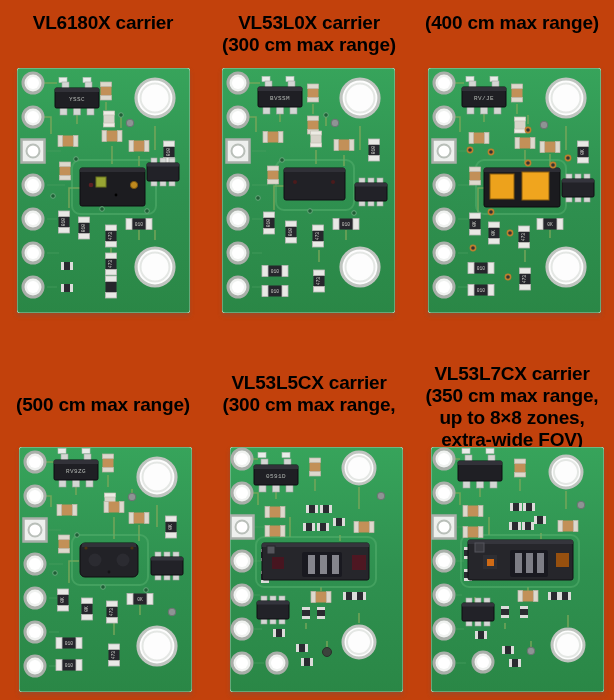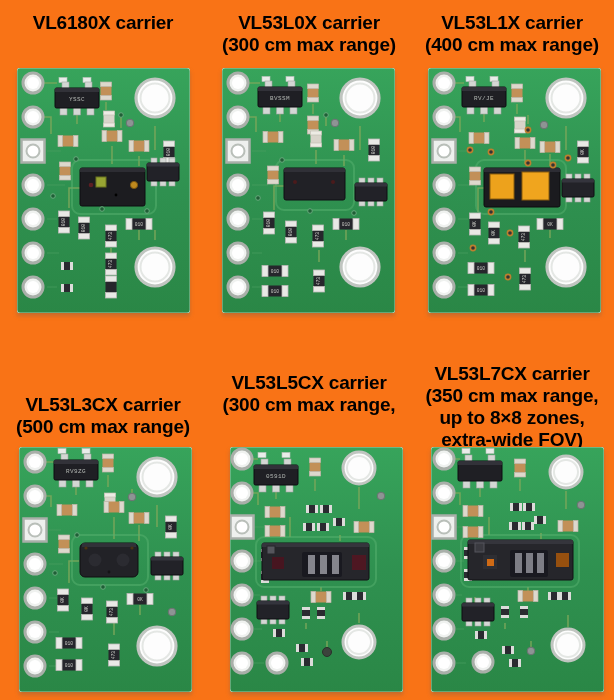--- a/index.html
+++ b/index.html
@@ -1,16 +1,16 @@
 <!DOCTYPE html>
 <html><head>
 <meta charset="utf-8">
 <style>
   html,body{margin:0;padding:0;background:#ffffff;}
-  .stage{position:relative;width:614px;height:700px;background:#f97316;overflow:hidden;
+  .stage{position:relative;width:614px;height:700px;background:#c2410c;overflow:hidden;
          font-family:"Liberation Sans",sans-serif;}
   .label{position:absolute;text-align:center;font-weight:bold;font-size:19px;line-height:22px;
          color:#000;letter-spacing:-0.2px;}
   .label span{display:block;}
   .board{position:absolute;filter:drop-shadow(0 3px 2px rgba(90,90,90,.32));}
   .trace{stroke:#7da75b;stroke-width:1.6;fill:none;opacity:.85;}
   .trace2{stroke:#4aa161;stroke-width:1.2;fill:none;opacity:.7;}
   .pour{stroke:#58b170;stroke-width:2;fill:none;opacity:.5;}
   .chiptext{font-family:"Liberation Mono",monospace;fill:#c9c9c4;}
   .regtext{font-family:"Liberation Mono",monospace;fill:#b4b8b4;letter-spacing:.4px;}
@@ -116,25 +116,23 @@
   </svg>
 
   <div class="label" style="left:0;top:12px;width:206px">
     <span>VL6180X carrier</span>
   </div>
   <div class="label" style="left:206px;top:12px;width:206px">
     <span>VL53L0X carrier</span>
     <span>(300 cm max range)</span>
   </div>
   <div class="label" style="left:410px;top:12px;width:204px">
-    <span>VL53L1X carrier</span>
     <span>(400 cm max range)</span>
   </div>
   <div class="label" style="left:0;top:394px;width:206px">
-    <span>VL53L3CX carrier</span>
     <span>(500 cm max range)</span>
   </div>
   <div class="label" style="left:206px;top:372px;width:206px">
     <span>VL53L5CX carrier</span>
     <span>(300 cm max range,</span>
   </div>
   <div class="label" style="left:410px;top:363px;width:204px">
     <span>VL53L7CX carrier</span>
     <span>(350 cm max range,</span>
     <span>up to 8×8 zones,</span>

